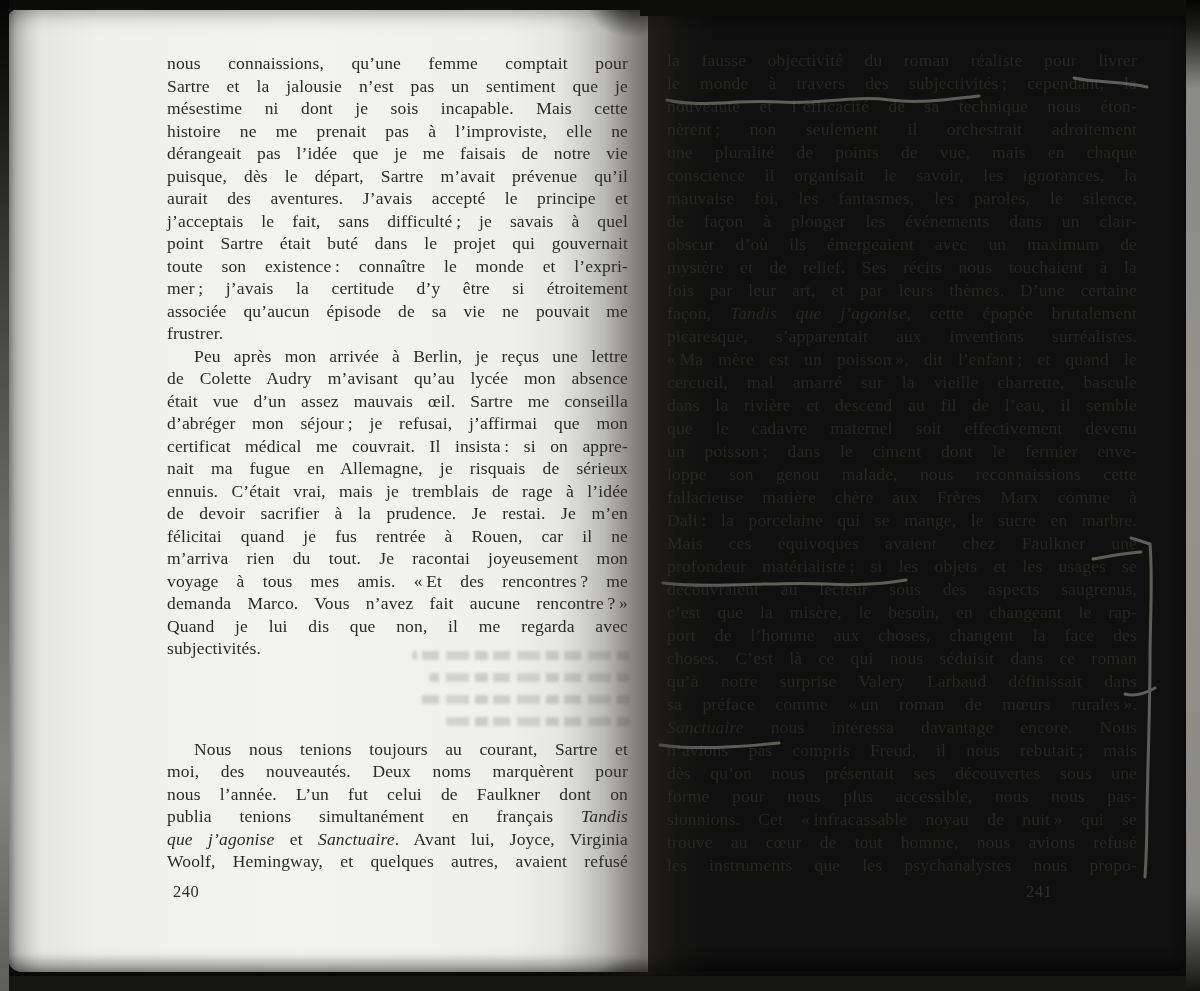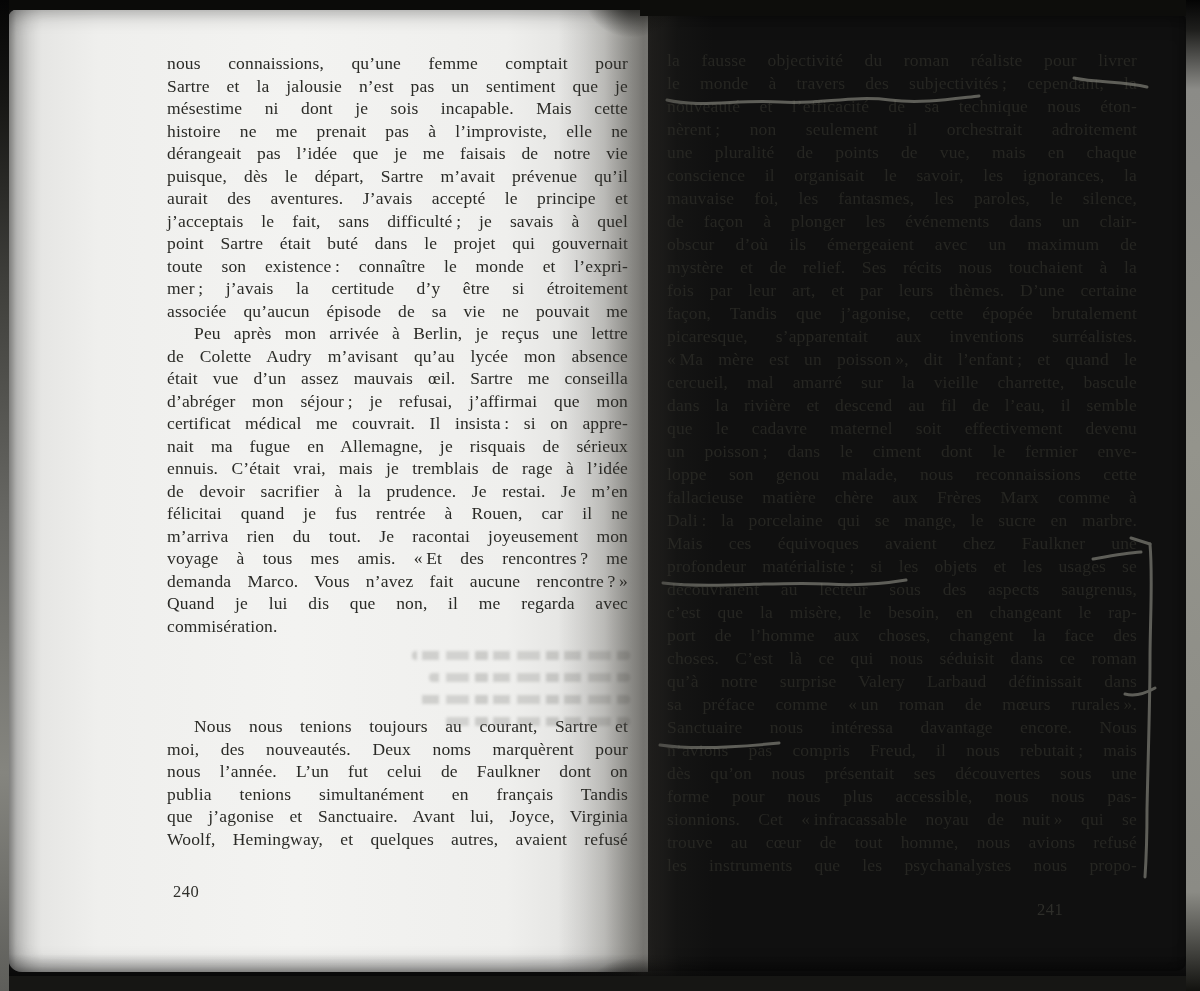--- a/index.html
+++ b/index.html
@@ -26,25 +26,25 @@
                inset 0 -16px 20px -14px rgba(0,0,0,.26);
   }
 
   
   .textcol{position:absolute;color:#2a2a26;letter-spacing:.15px;}
   .col-left{left:167px;top:52px;width:461px;font-size:17.5px;line-height:22.5px;}
   .col-right{left:667px;top:49px;width:470px;font-size:17.5px;line-height:23px;color:#262622;}
   .tline{text-align:justify;}
   .tline.jl{text-align-last:justify;}
   .tline.ind{text-indent:27px;}
-  .it{margin-top:45px;}
+  .it{font-style:italic;margin-top:45px;}
   .block3{margin-top:78px;}
   .pagenum{position:absolute;font-size:16.5px;color:#2e2e2a;letter-spacing:.5px;}
   .pn-left{left:173px;top:882px;}
-  .pn-right{left:1026px;top:900px;margin-left:11px;}
+  .pn-right{left:1026px;top:882px;}
 
   
   .showthrough{position:absolute;left:412px;top:651px;width:218px;height:96px;
     filter:blur(1.4px);opacity:.5;transform:scaleX(-1);pointer-events:none;}
   .st-row{height:9px;margin-bottom:13px;border-radius:4px;
     background:repeating-linear-gradient(90deg,rgba(110,110,106,.55) 0 13px,rgba(110,110,106,0) 13px 19px,rgba(110,110,106,.45) 19px 42px,rgba(110,110,106,0) 42px 49px,rgba(110,110,106,.5) 49px 66px,rgba(110,110,106,0) 66px 71px);}
   .st-row:nth-child(2){width:92%;}
   .st-row:nth-child(3){width:97%;}
   .st-row:nth-child(4){width:85%;}
 
@@ -83,36 +83,37 @@
         <div class="tline jl"><span>mésestime ni dont je sois incapable. Mais cette</span></div>
         <div class="tline jl"><span>histoire ne me prenait pas à l’improviste, elle ne</span></div>
         <div class="tline jl"><span>dérangeait pas l’idée que je me faisais de notre vie</span></div>
         <div class="tline jl"><span>puisque, dès le départ, Sartre m’avait prévenue qu’il</span></div>
         <div class="tline jl"><span>aurait des aventures. J’avais accepté le principe et</span></div>
         <div class="tline jl"><span>j’acceptais le fait, sans difficulté ; je savais à quel</span></div>
         <div class="tline jl"><span>point Sartre était buté dans le projet qui gouvernait</span></div>
         <div class="tline jl"><span>toute son existence : connaître le monde et l’expri-</span></div>
         <div class="tline jl"><span>mer ; j’avais la certitude d’y être si étroitement</span></div>
         <div class="tline jl"><span>associée qu’aucun épisode de sa vie ne pouvait me</span></div>
+        <div class="tline"><span>frustrer.</span></div>
       </div>
     <div>
         <div class="tline ind jl"><span>Peu après mon arrivée à Berlin, je reçus une lettre</span></div>
         <div class="tline jl"><span>de Colette Audry m’avisant qu’au lycée mon absence</span></div>
         <div class="tline jl"><span>était vue d’un assez mauvais œil. Sartre me conseilla</span></div>
         <div class="tline jl"><span>d’abréger mon séjour ; je refusai, j’affirmai que mon</span></div>
         <div class="tline jl"><span>certificat médical me couvrait. Il insista : si on appre-</span></div>
         <div class="tline jl"><span>nait ma fugue en Allemagne, je risquais de sérieux</span></div>
         <div class="tline jl"><span>ennuis. C’était vrai, mais je tremblais de rage à l’idée</span></div>
         <div class="tline jl"><span>de devoir sacrifier à la prudence. Je restai. Je m’en</span></div>
         <div class="tline jl"><span>félicitai quand je fus rentrée à Rouen, car il ne</span></div>
         <div class="tline jl"><span>m’arriva rien du tout. Je racontai joyeusement mon</span></div>
         <div class="tline jl"><span>voyage à tous mes amis. « Et des rencontres ? me</span></div>
         <div class="tline jl"><span>demanda Marco. Vous n’avez fait aucune rencontre ? »</span></div>
         <div class="tline jl"><span>Quand je lui dis que non, il me regarda avec</span></div>
-        <div class="tline"><span>commisération.</span></div>
+        <div class="tline"><span>subjectivités.</span></div>
       </div>
     <div class="block3">
         <div class="tline ind jl"><span>Nous nous tenions toujours au courant, Sartre et</span></div>
         <div class="tline jl"><span>moi, des nouveautés. Deux noms marquèrent pour</span></div>
         <div class="tline jl"><span>nous l’année. L’un fut celui de Faulkner dont on</span></div>
         <div class="tline jl"><span>publia tenions simultanément en français </span><span class="it">Tandis</span><span></span></div>
         <div class="tline jl"><span></span><span class="it">que j’agonise</span><span> et </span><span class="it">Sanctuaire</span><span>. Avant lui, Joyce, Virginia</span></div>
         <div class="tline jl"><span>Woolf, Hemingway, et quelques autres, avaient refusé</span></div>
       </div>
   </div>

